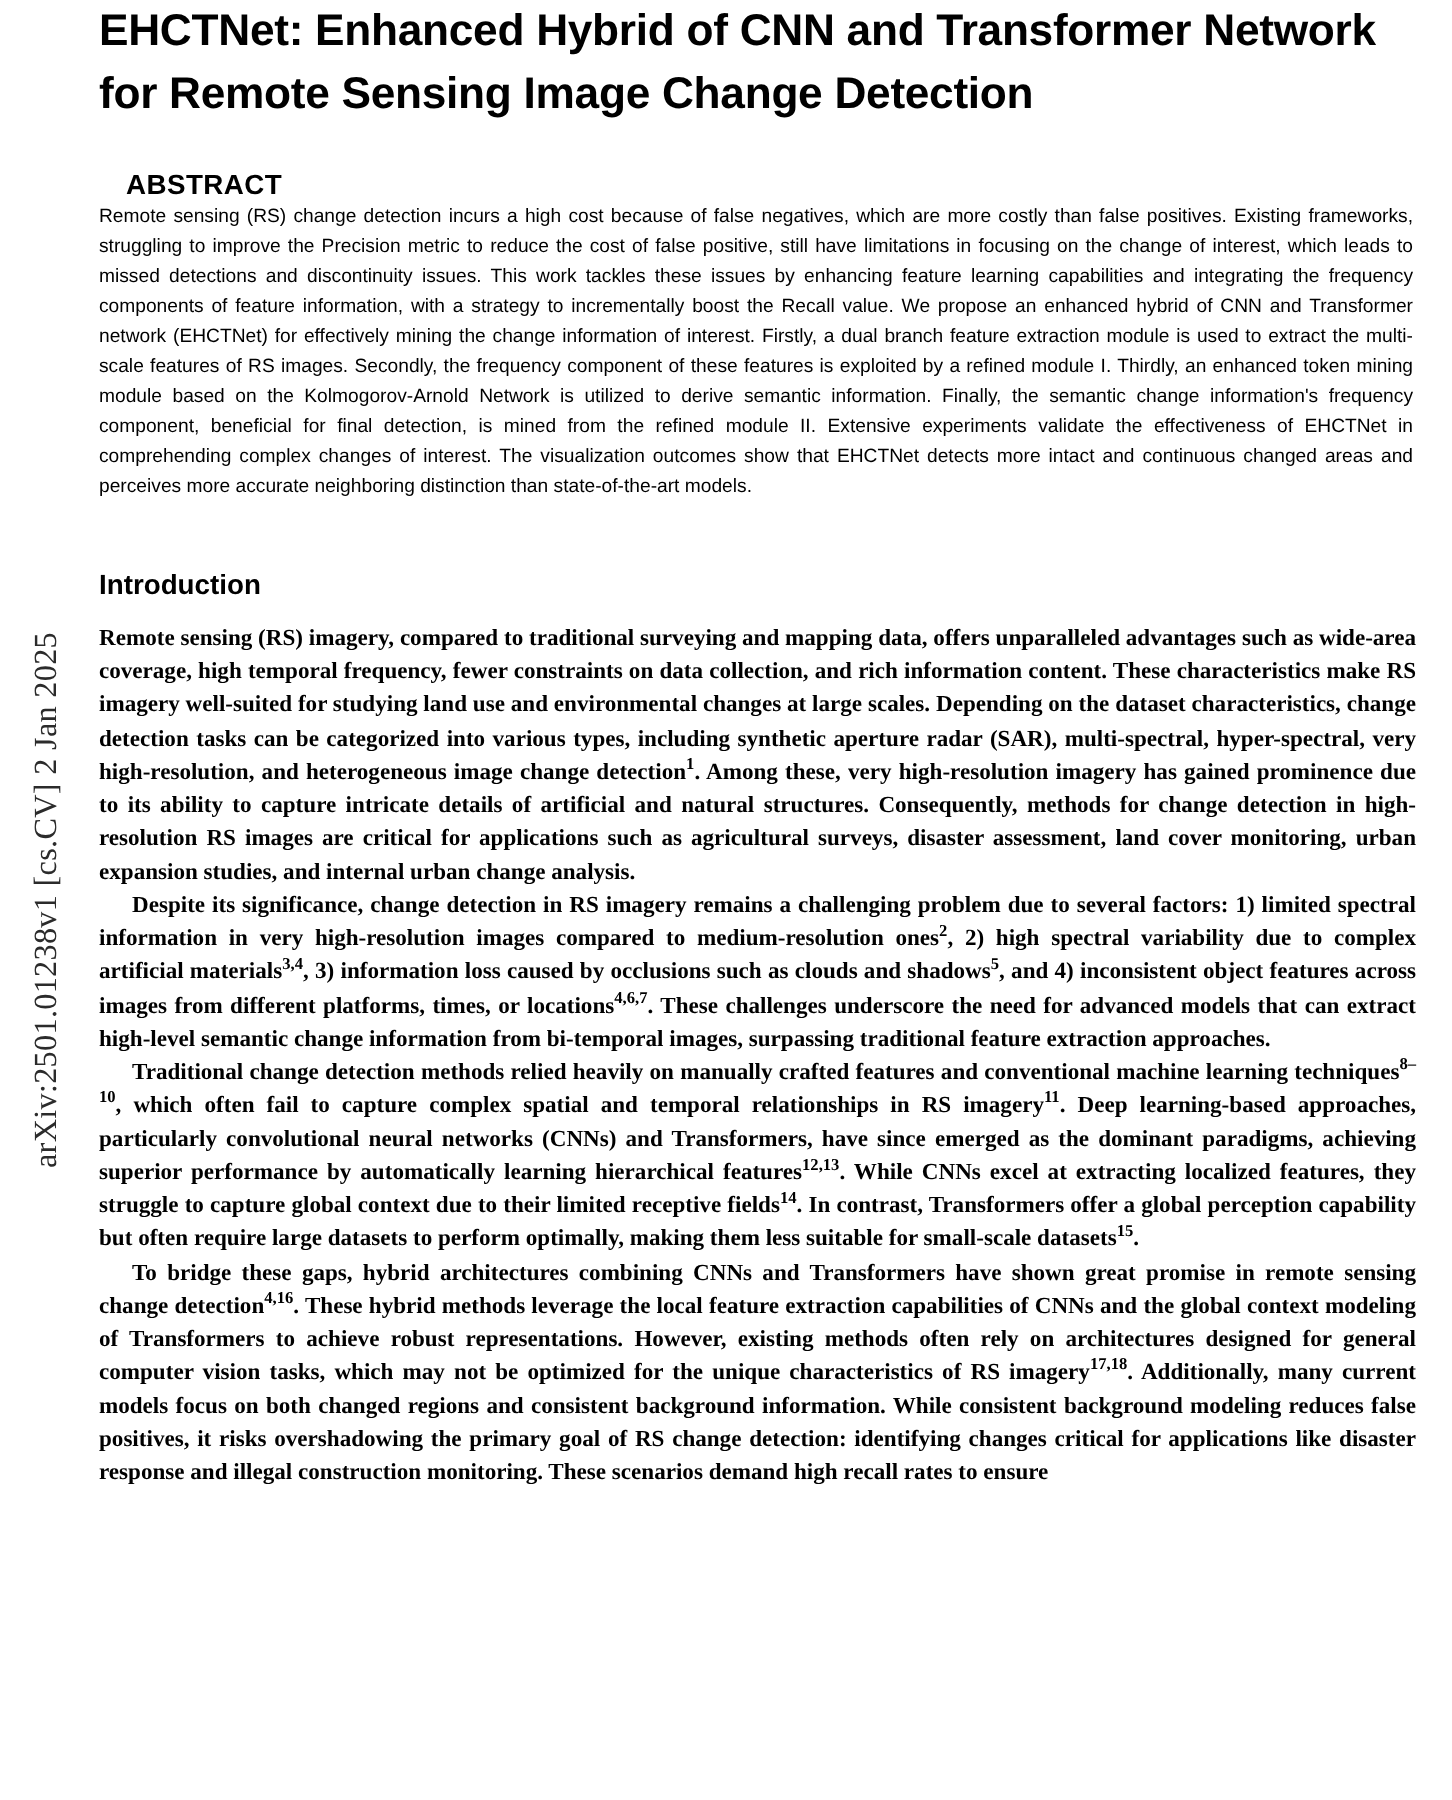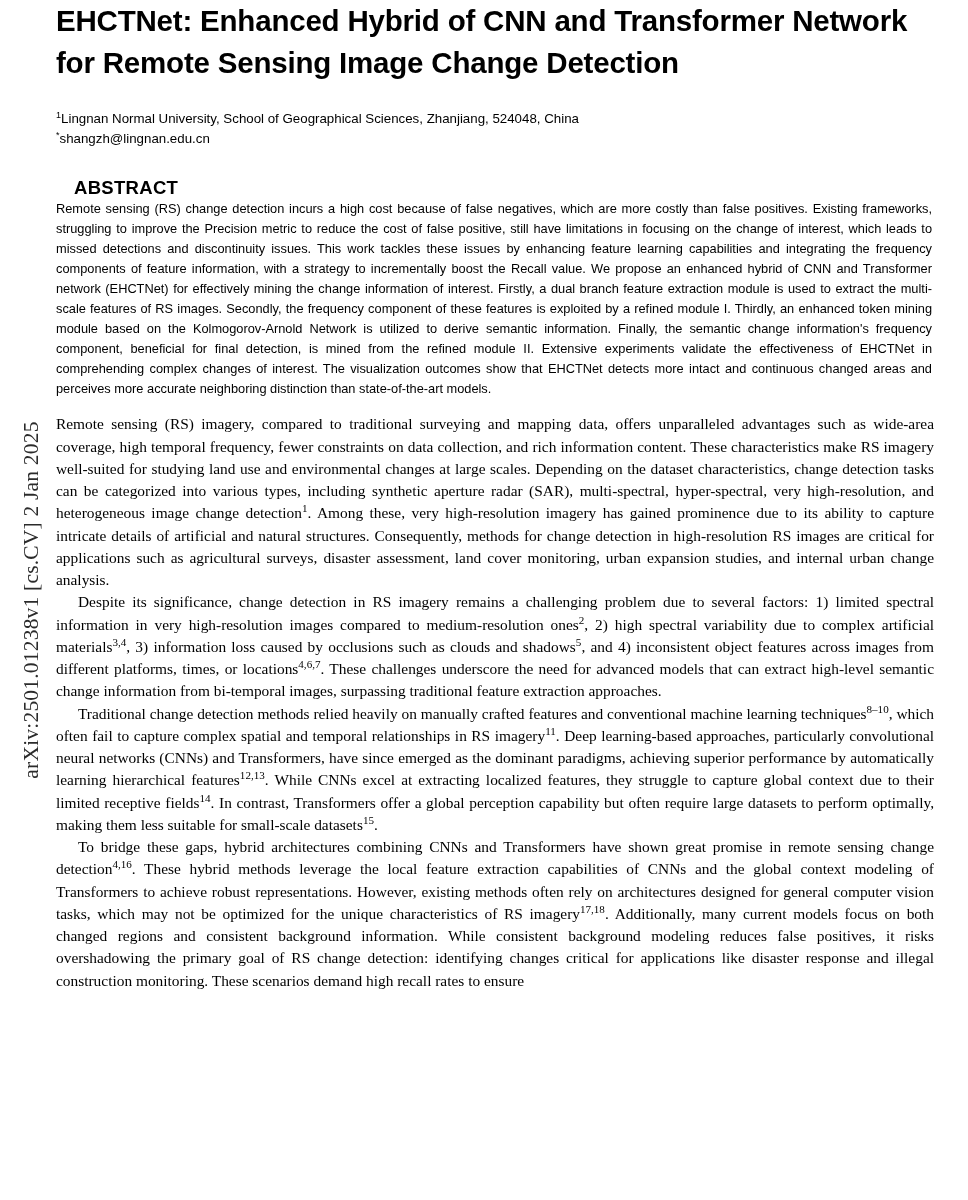--- a/index.html
+++ b/index.html
@@ -30,21 +30,21 @@
     transform: translate(-50%, -50%) rotate(-90deg);
     transform-origin: center center;
     white-space: nowrap;
     font-family: "Liberation Serif", serif;
     font-size: 21.5px;
     letter-spacing: 0.2px;
     color: #2b2b2b;
   }
   #page {
     position: absolute;
-    left: 52px;
+    left: 62px;
     top: 0px;
     width: 906px;
     height: 1176px;
     padding: 0 24px 0 4px;
   }
   h1.title {
     font-family: "Liberation Sans", sans-serif;
     font-weight: bold;
     font-size: 29.5px;
     line-height: 1.42;
@@ -97,20 +97,21 @@
   .body-text {
     font-family: "Liberation Serif", serif;
     font-size: 15.4px;
     line-height: 1.445;
     text-align: justify;
     margin-top: 14px;
   }
   .body-text p {
     margin: 0;
     text-indent: 0;
+    font-weight: bold;
   }
   .body-text p + p {
     text-indent: 22px;
   }
   .body-text sup {
     font-size: 0.72em;
     vertical-align: super;
     line-height: 0;
   }
 </style>
@@ -119,29 +120,26 @@
 
 <div id="arxiv-stamp">
   <span class="vtext">arXiv:2501.01238v1  [cs.CV]  2 Jan 2025</span>
 </div>
 
 <div id="page">
 
   <h1 class="title">EHCTNet: Enhanced Hybrid of CNN and Transformer Network for Remote Sensing Image Change Detection</h1>
 
 
-  <div class="affil">
-    <span class="line"><sup>1</sup>Lingnan Normal University, School of Geographical Sciences, Zhanjiang, 524048, China</span>
-    <span class="line"><sup>*</sup>shangzh@lingnan.edu.cn</span>
-  </div>
 
   <h2 class="abstract-head">ABSTRACT</h2>
 
   <div class="abstract-body">Remote sensing (RS) change detection incurs a high cost because of false negatives, which are more costly than false positives. Existing frameworks, struggling to improve the Precision metric to reduce the cost of false positive, still have limitations in focusing on the change of interest, which leads to missed detections and discontinuity issues. This work tackles these issues by enhancing feature learning capabilities and integrating the frequency components of feature information, with a strategy to incrementally boost the Recall value. We propose an enhanced hybrid of CNN and Transformer network (EHCTNet) for effectively mining the change information of interest. Firstly, a dual branch feature extraction module is used to extract the multi-scale features of RS images. Secondly, the frequency component of these features is exploited by a refined module I. Thirdly, an enhanced token mining module based on the Kolmogorov-Arnold Network is utilized to derive semantic information. Finally, the semantic change information's frequency component, beneficial for final detection, is mined from the refined module II. Extensive experiments validate the effectiveness of EHCTNet in comprehending complex changes of interest. The visualization outcomes show that EHCTNet detects more intact and continuous changed areas and perceives more accurate neighboring distinction than state-of-the-art models.</div>
 
+  <h2 class="section-head">Introduction</h2>
 
   <div class="body-text">
       <p>Remote sensing (RS) imagery, compared to traditional surveying and mapping data, offers unparalleled advantages such as wide-area coverage, high temporal frequency, fewer constraints on data collection, and rich information content. These characteristics make RS imagery well-suited for studying land use and environmental changes at large scales. Depending on the dataset characteristics, change detection tasks can be categorized into various types, including synthetic aperture radar (SAR), multi-spectral, hyper-spectral, very high-resolution, and heterogeneous image change detection<sup>1</sup>. Among these, very high-resolution imagery has gained prominence due to its ability to capture intricate details of artificial and natural structures. Consequently, methods for change detection in high-resolution RS images are critical for applications such as agricultural surveys, disaster assessment, land cover monitoring, urban expansion studies, and internal urban change analysis.</p>
       <p>Despite its significance, change detection in RS imagery remains a challenging problem due to several factors: 1) limited spectral information in very high-resolution images compared to medium-resolution ones<sup>2</sup>, 2) high spectral variability due to complex artificial materials<sup>3,4</sup>, 3) information loss caused by occlusions such as clouds and shadows<sup>5</sup>, and 4) inconsistent object features across images from different platforms, times, or locations<sup>4,6,7</sup>. These challenges underscore the need for advanced models that can extract high-level semantic change information from bi-temporal images, surpassing traditional feature extraction approaches.</p>
       <p>Traditional change detection methods relied heavily on manually crafted features and conventional machine learning techniques<sup>8–10</sup>, which often fail to capture complex spatial and temporal relationships in RS imagery<sup>11</sup>. Deep learning-based approaches, particularly convolutional neural networks (CNNs) and Transformers, have since emerged as the dominant paradigms, achieving superior performance by automatically learning hierarchical features<sup>12,13</sup>. While CNNs excel at extracting localized features, they struggle to capture global context due to their limited receptive fields<sup>14</sup>. In contrast, Transformers offer a global perception capability but often require large datasets to perform optimally, making them less suitable for small-scale datasets<sup>15</sup>.</p>
       <p>To bridge these gaps, hybrid architectures combining CNNs and Transformers have shown great promise in remote sensing change detection<sup>4,16</sup>. These hybrid methods leverage the local feature extraction capabilities of CNNs and the global context modeling of Transformers to achieve robust representations. However, existing methods often rely on architectures designed for general computer vision tasks, which may not be optimized for the unique characteristics of RS imagery<sup>17,18</sup>. Additionally, many current models focus on both changed regions and consistent background information. While consistent background modeling reduces false positives, it risks overshadowing the primary goal of RS change detection: identifying changes critical for applications like disaster response and illegal construction monitoring. These scenarios demand high recall rates to ensure</p>
     </div>
 
 </div>
 

